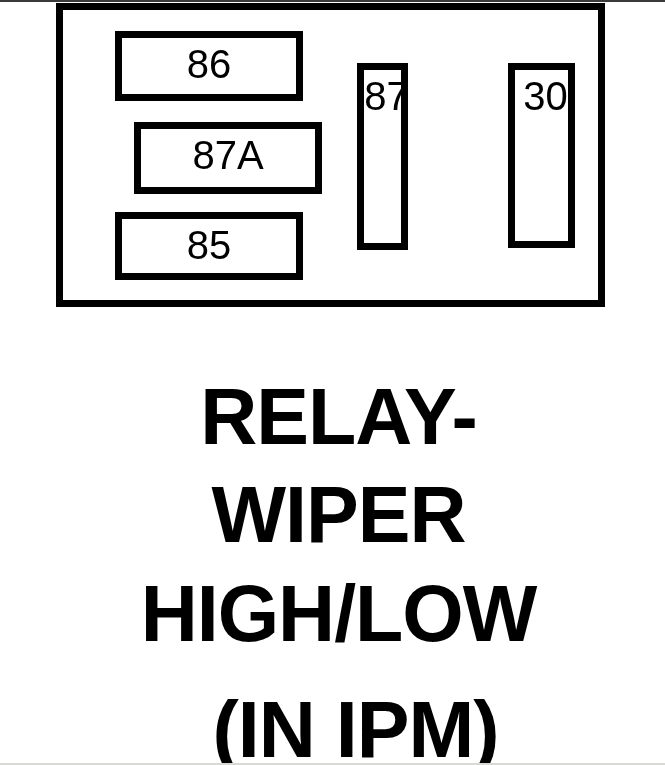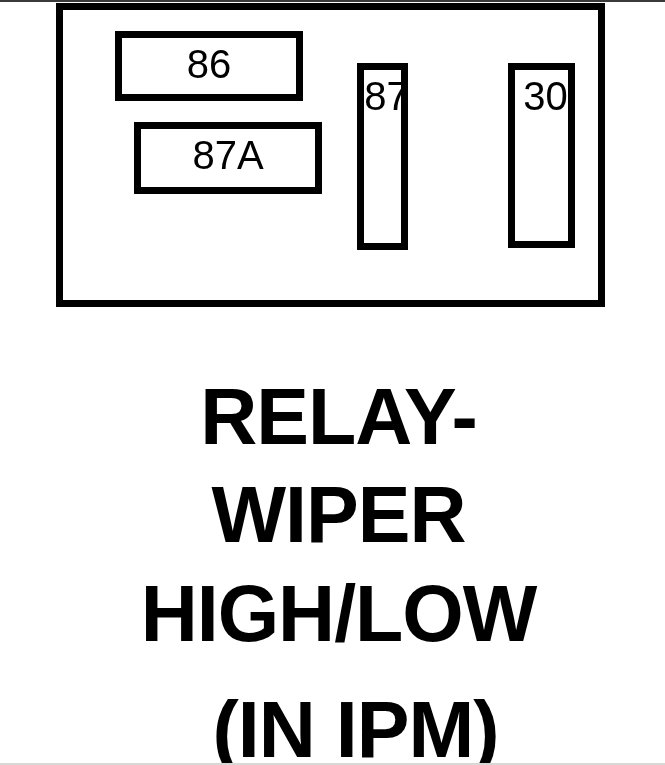--- a/index.html
+++ b/index.html
@@ -95,20 +95,23 @@
   <div class="relay-outline"></div>
 
   <div class="pin-box pin-86">
     <span class="pin-label">86</span>
   </div>
 
   <div class="pin-box pin-87a">
     <span class="pin-label">87A</span>
   </div>
 
+  <div class="pin-box pin-85">
+    <span class="pin-label">85</span>
+  </div>
 
   <div class="pin-box pin-87">
     <span class="pin-label">87</span>
   </div>
 
   <div class="pin-box pin-30">
     <span class="pin-label">30</span>
   </div>
 
   <div class="caption-line caption-line-0">RELAY-</div>

